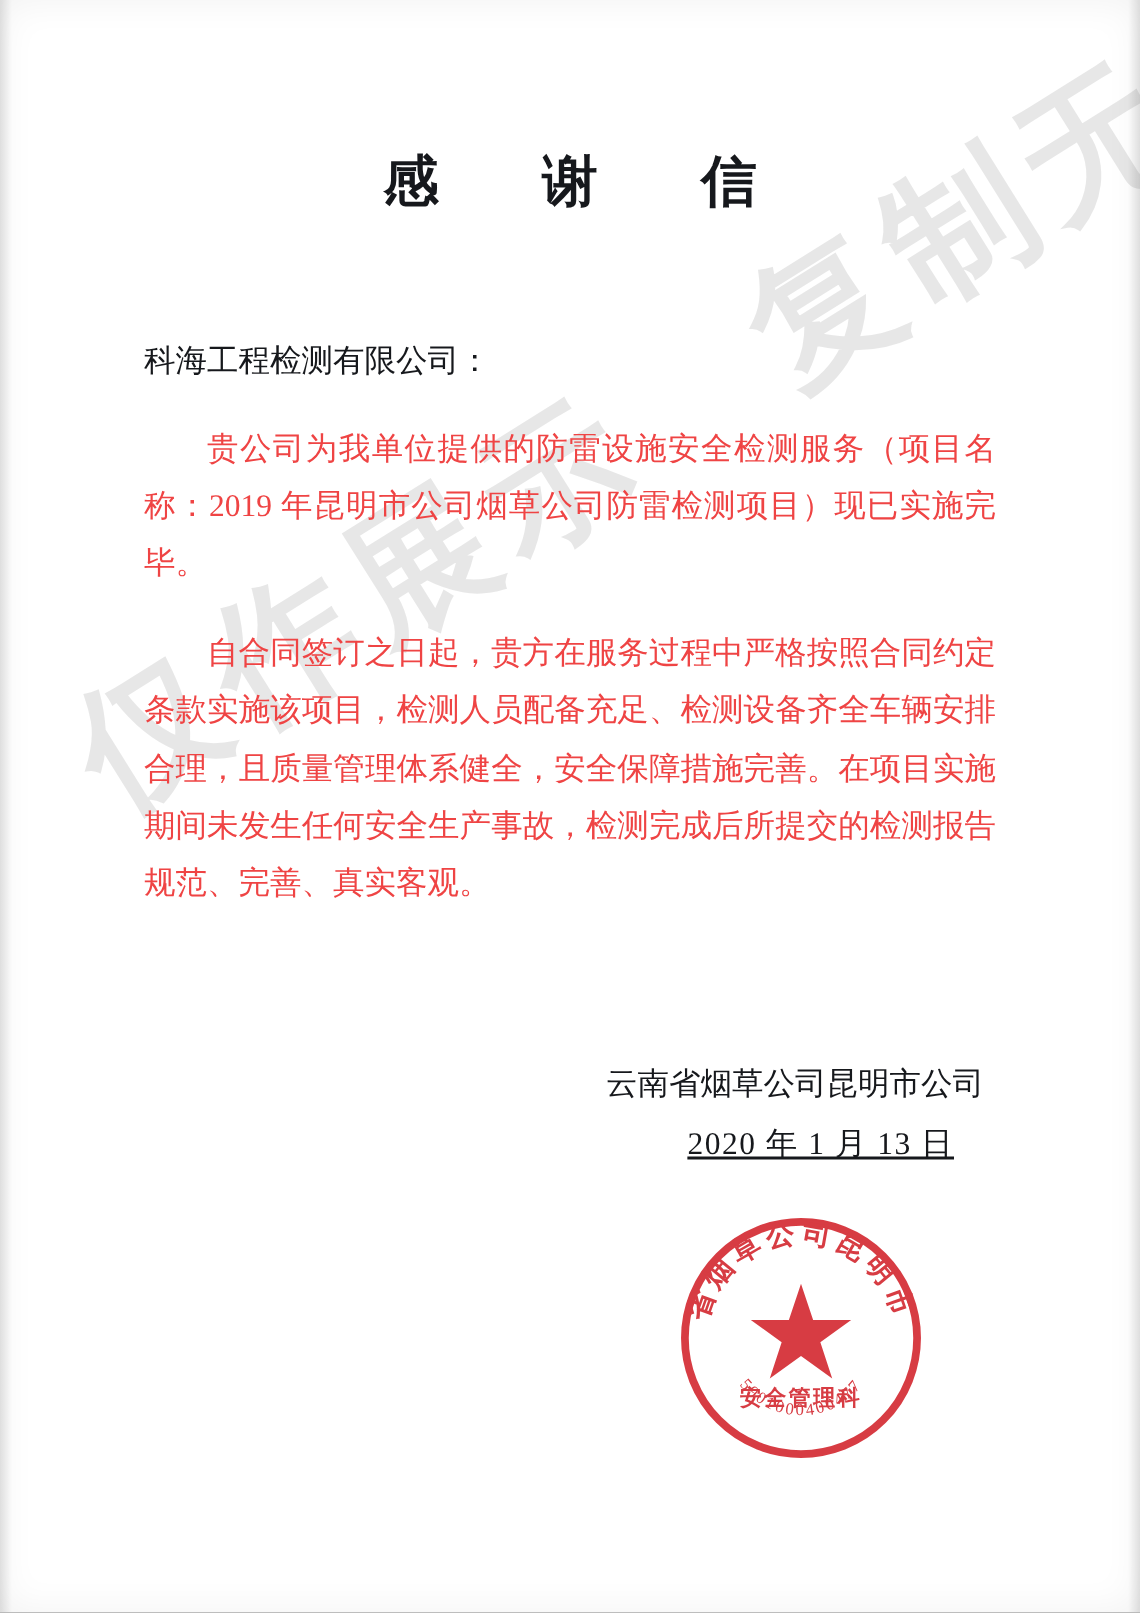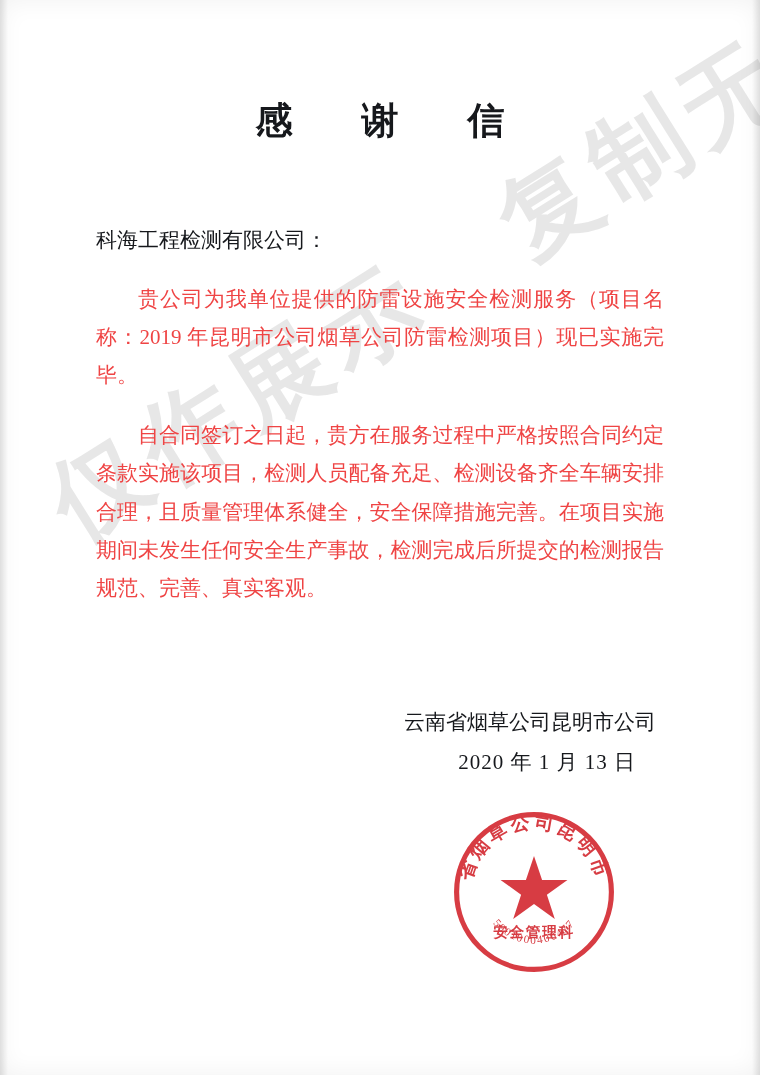--- a/index.html
+++ b/index.html
@@ -86,20 +86,21 @@
     z-index: 25;
   }
   .signature-line {
     display: block;
     padding-right: 8px;
   }
   .signature-date {
     display: block;
     padding-right: 28px;
     letter-spacing: 1px;
+    text-decoration: underline;
   }
 
   
   .stamp {
     position: absolute;
     left: 448px;
     top: 806px;
     width: 172px;
     height: 172px;
     z-index: 30;

